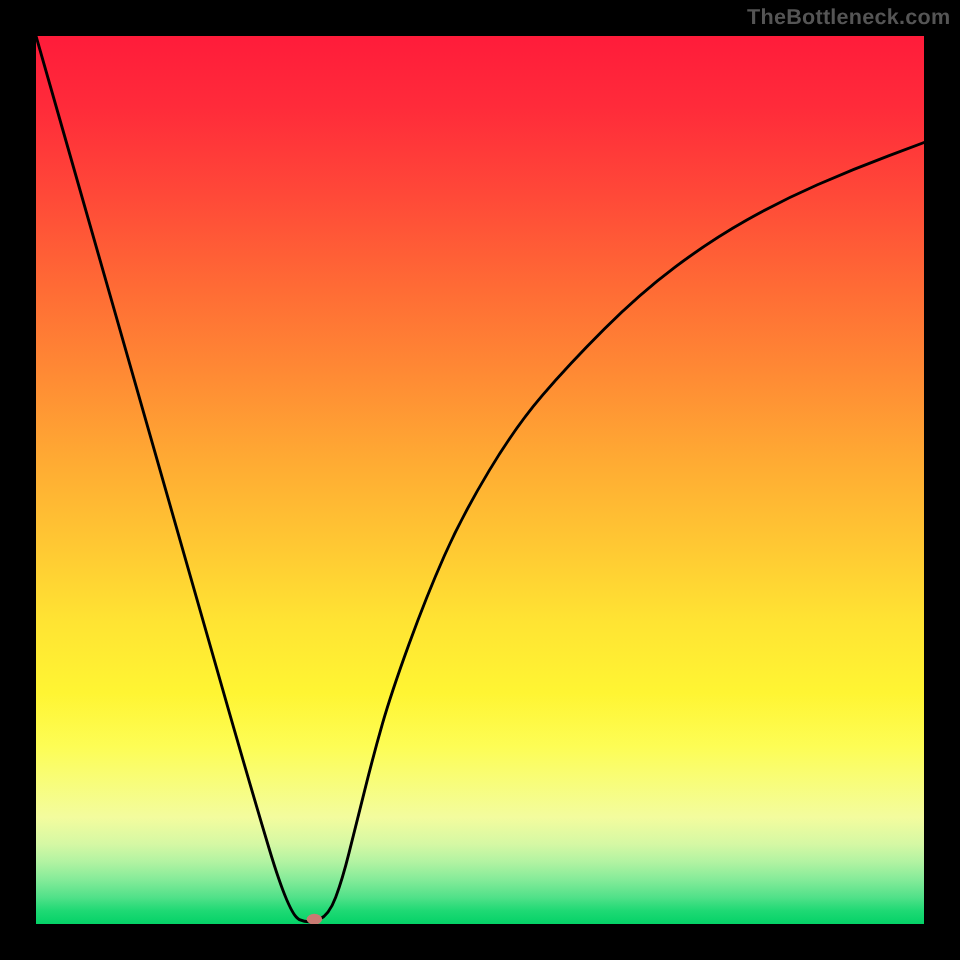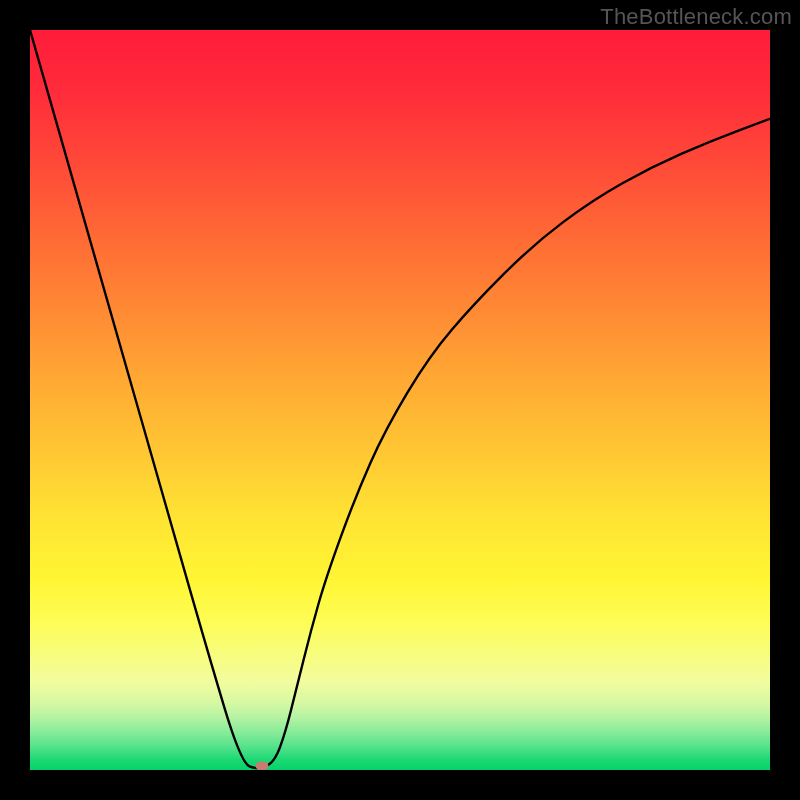--- a/index.html
+++ b/index.html
@@ -54,23 +54,23 @@
     height: 9px;
     background: #c97a72;
     border-radius: 50%;
     transform: translate(-50%, -50%);
   }
   .watermark {
     position: absolute;
     top: 4px;
     right: 8px;
     color: #555555;
-    font-size: 22px;
+    font-size: 18px;
     letter-spacing: 0.2px;
-    font-weight: 400;
+    font-weight: 700;
     user-select: none;
   }
 </style>
 </head>
 <body>
 
 <div class="frame">
   <div class="gradient"></div>
   <svg class="curve" viewBox="0 0 740 740" preserveAspectRatio="none">
     <path id="curve-path" d="M 0.00 0.00 Q 0.00 0.00 22.20 77.70 Q 44.40 155.40 66.60 233.10 Q 88.80 310.80 111.00 388.50 Q 133.20 466.20 155.40 543.90 Q 177.60 621.60 194.25 677.10 Q 210.90 732.60 219.41 736.30 Q 227.92 740.00 236.06 736.30 Q 244.20 732.60 249.75 717.80 Q 255.30 703.00 260.85 680.80 Q 266.40 658.60 273.80 629.00 Q 281.20 599.40 288.60 573.50 Q 296.00 547.60 310.80 506.90 Q 325.60 466.20 340.40 432.90 Q 355.20 399.60 377.40 362.60 Q 399.60 325.60 421.80 299.70 Q 444.00 273.80 473.60 244.20 Q 503.20 214.60 532.80 192.40 Q 562.40 170.20 592.00 153.55 Q 621.60 136.90 651.20 123.95 Q 680.80 111.00 710.40 99.90 T 740.00 88.80" fill="none" stroke="#000000" stroke-width="2.4" stroke-linejoin="round" stroke-linecap="round"></path>

